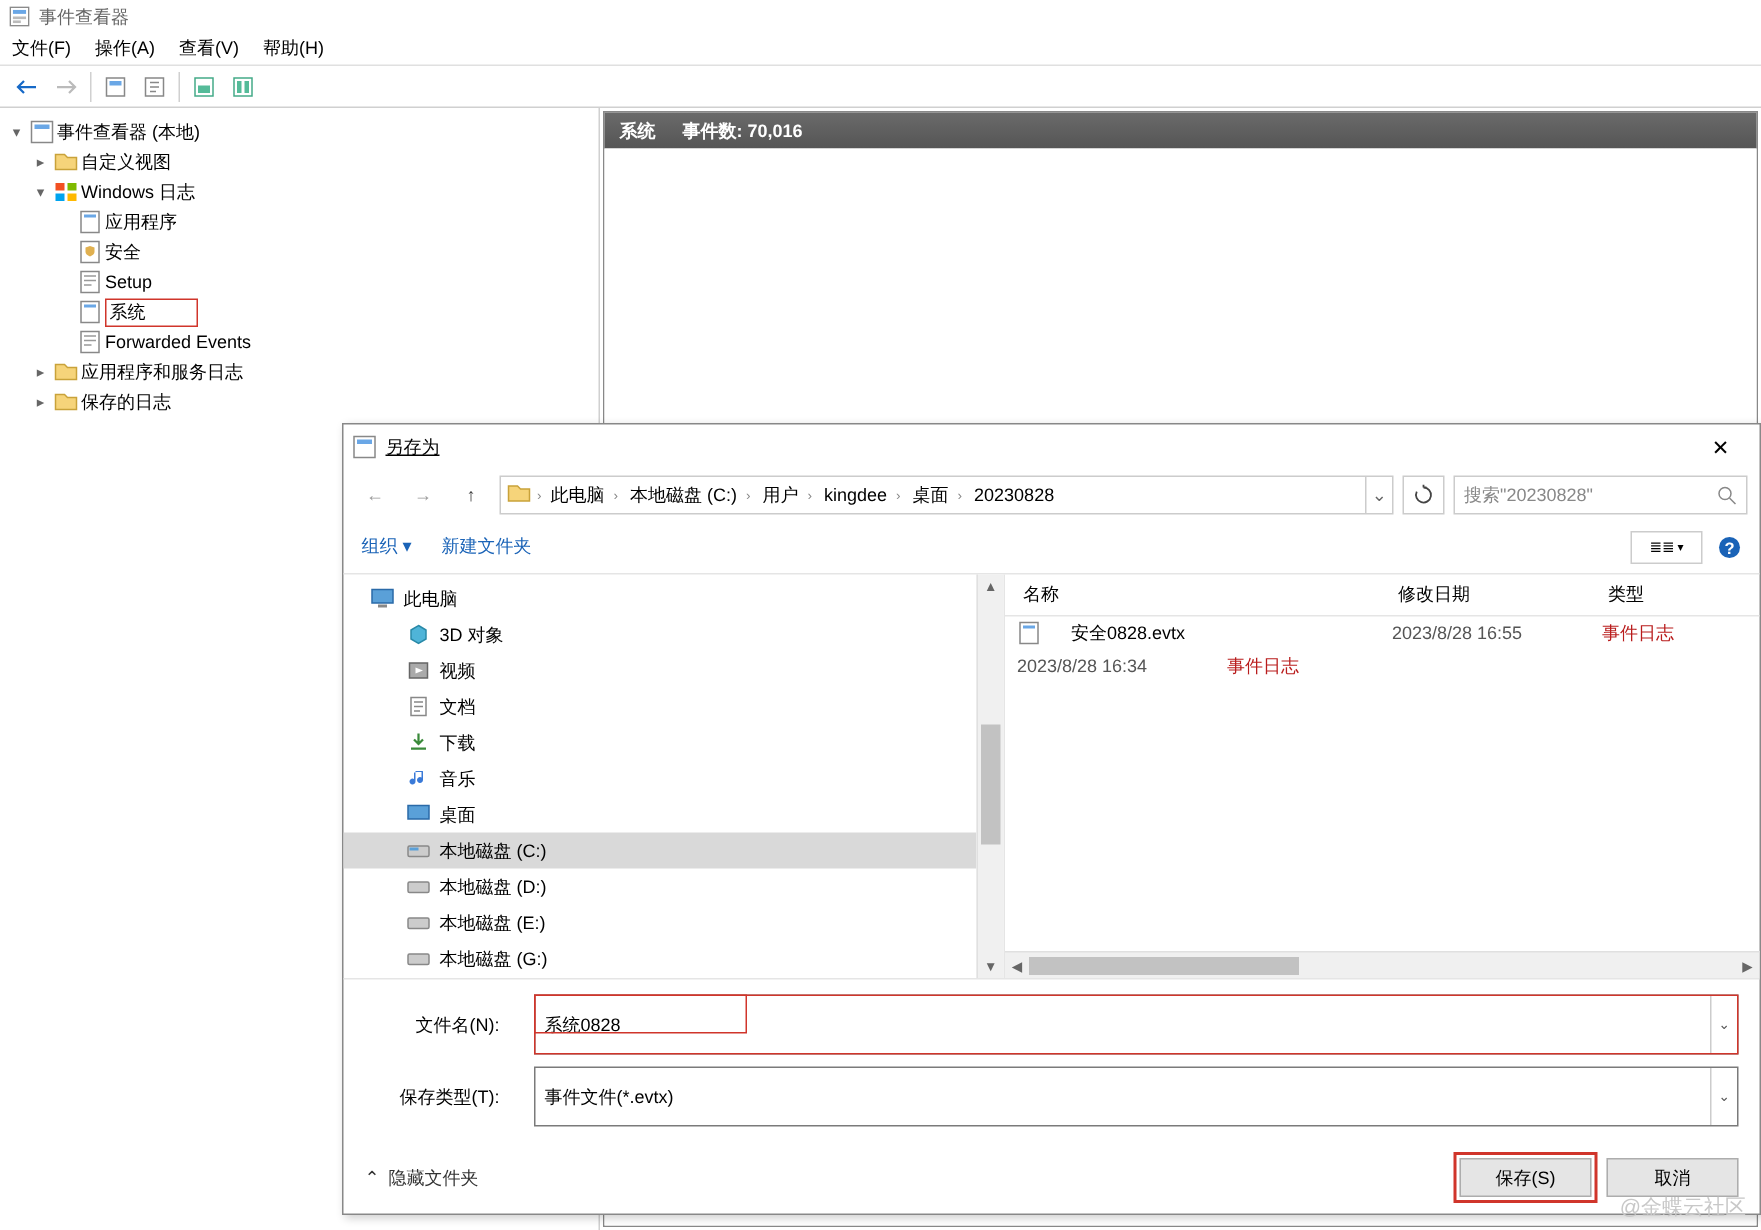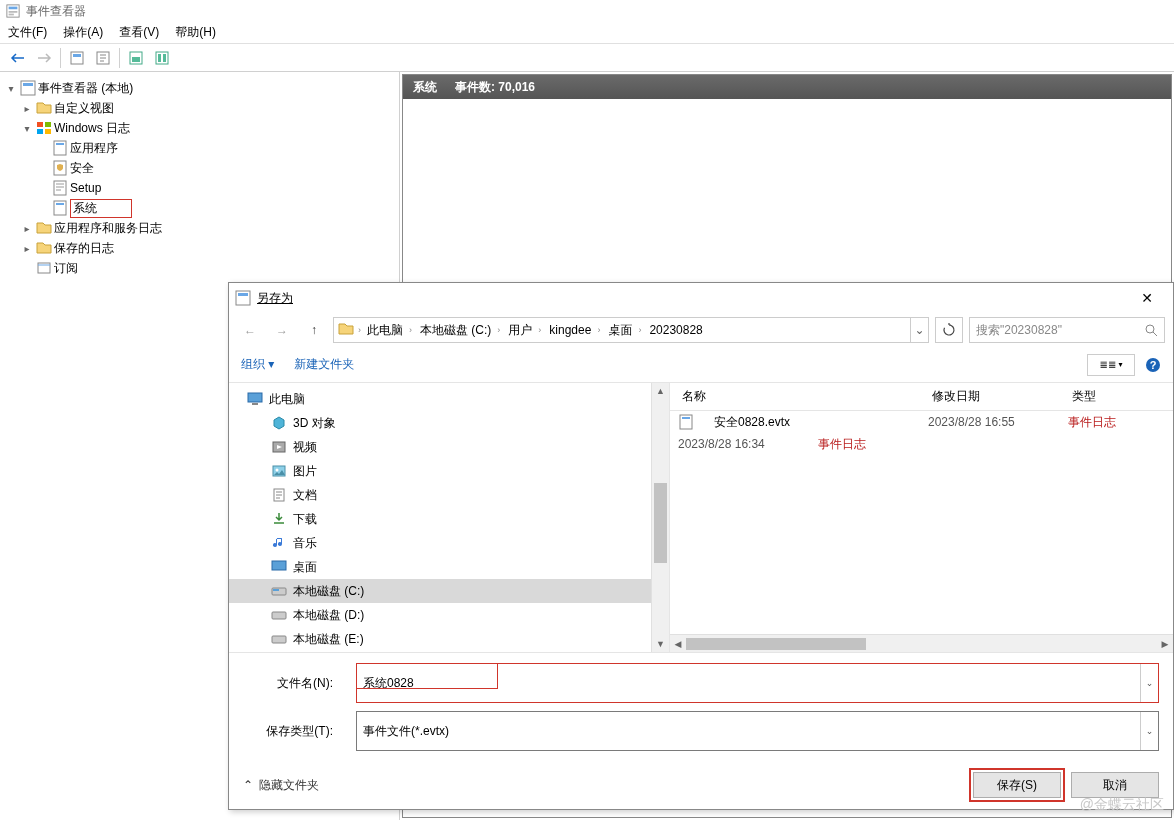--- a/index.html
+++ b/index.html
@@ -220,47 +220,47 @@
     <div class="tree-item l3 selected">
       <span class="tw"></span>
       <span class="ic">
           <svg class="svgico" viewBox="0 0 16 16">
             <rect x="2" y="1" width="12" height="14" fill="#fff" stroke="#888"></rect>
             <rect x="4" y="3" width="8" height="2" fill="#6aa7e6"></rect>
           </svg>
         </span>
       <span class="lbl">系统</span>
     </div>
+    <div class="tree-item l3">
+      <span class="tw"></span>
+      <span class="ic">
+          <svg class="svgico" viewBox="0 0 16 16">
+            <rect x="2" y="1" width="12" height="14" fill="#fff" stroke="#888"></rect>
+            <path d="M4 4h8M4 7h8M4 10h5" stroke="#999"></path>
+          </svg>
+        </span>
+      <span class="lbl">Forwarded Events</span>
+    </div>
     <div class="tree-item l2">
       <span class="tw">▸</span>
       <span class="ic">
           <svg class="svgico" viewBox="0 0 16 16">
             <path d="M1 3h6l2 2h6v8H1z" fill="#f6d47a" stroke="#c9a23a"></path>
           </svg>
         </span>
       <span class="lbl">应用程序和服务日志</span>
     </div>
     <div class="tree-item l2">
       <span class="tw">▸</span>
       <span class="ic">
           <svg class="svgico" viewBox="0 0 16 16">
             <path d="M1 3h6l2 2h6v8H1z" fill="#f6d47a" stroke="#c9a23a"></path>
           </svg>
         </span>
       <span class="lbl">保存的日志</span>
-    </div>
-    <div class="tree-item l2">
-      <span class="tw"></span>
-      <span class="ic">
-          <svg class="svgico" viewBox="0 0 16 16">
-            <rect x="2" y="3" width="12" height="10" fill="#fff" stroke="#888"></rect>
-            <path d="M2 5h12" stroke="#6aa7e6"></path>
-          </svg>
-        </span>
-      <span class="lbl">订阅</span>
     </div>
   </div>
 
   <div class="content">
     <div class="content-header">
       <span>系统</span>
       <span>事件数: 70,016</span>
     </div>
     <div class="content-body"></div>
   </div>
@@ -362,28 +362,20 @@
           </div>
         <div class="side-item l2">
             <svg class="svgico" viewBox="0 0 16 16">
               <rect x="2" y="3" width="12" height="10" fill="#aaa" stroke="#666"></rect>
               <path d="M6 6l5 2-5 2z" fill="#fff"></path>
             </svg>
             <span>视频</span>
           </div>
         <div class="side-item l2">
             <svg class="svgico" viewBox="0 0 16 16">
-              <rect x="2" y="3" width="12" height="10" fill="#8ed0e8" stroke="#4a90a8"></rect>
-              <circle cx="6" cy="7" r="1.5" fill="#fff"></circle>
-              <path d="M3 12l3-3 2 2 3-4 3 5z" fill="#4a90a8"></path>
-            </svg>
-            <span>图片</span>
-          </div>
-        <div class="side-item l2">
-            <svg class="svgico" viewBox="0 0 16 16">
               <rect x="3" y="2" width="10" height="12" fill="#fff" stroke="#888"></rect>
               <path d="M5 5h6M5 8h6M5 11h4" stroke="#888"></path>
             </svg>
             <span>文档</span>
           </div>
         <div class="side-item l2">
             <svg class="svgico" viewBox="0 0 16 16">
               <path d="M8 2v7M5 6l3 3 3-3M3 12h10" stroke="#3a8a3a" stroke-width="1.5" fill="none"></path>
             </svg>
             <span>下载</span>

